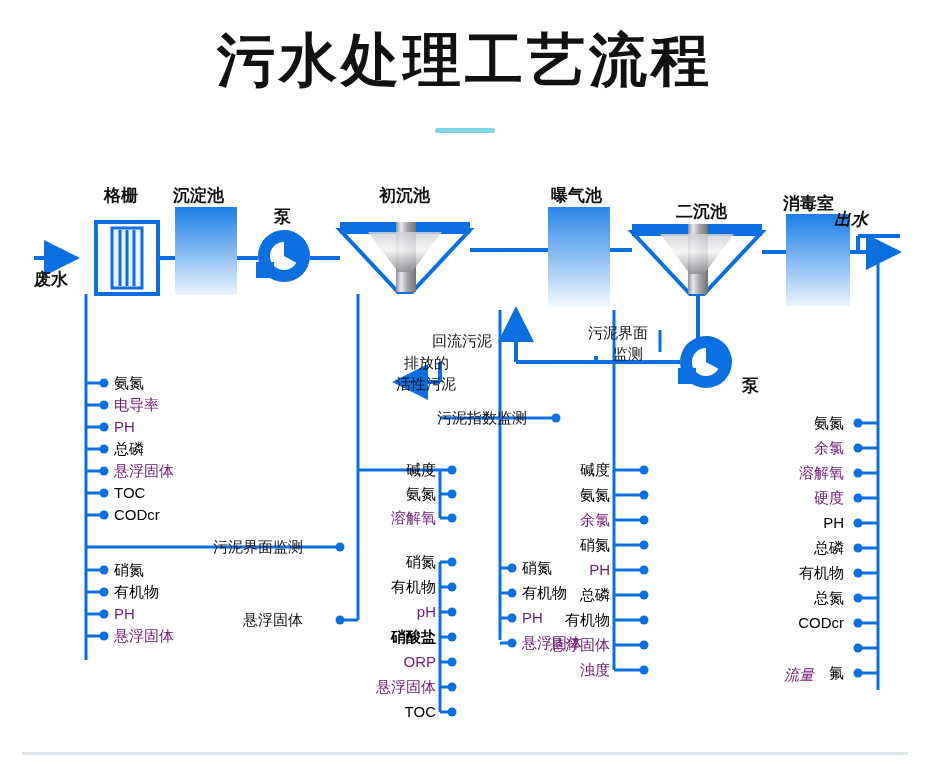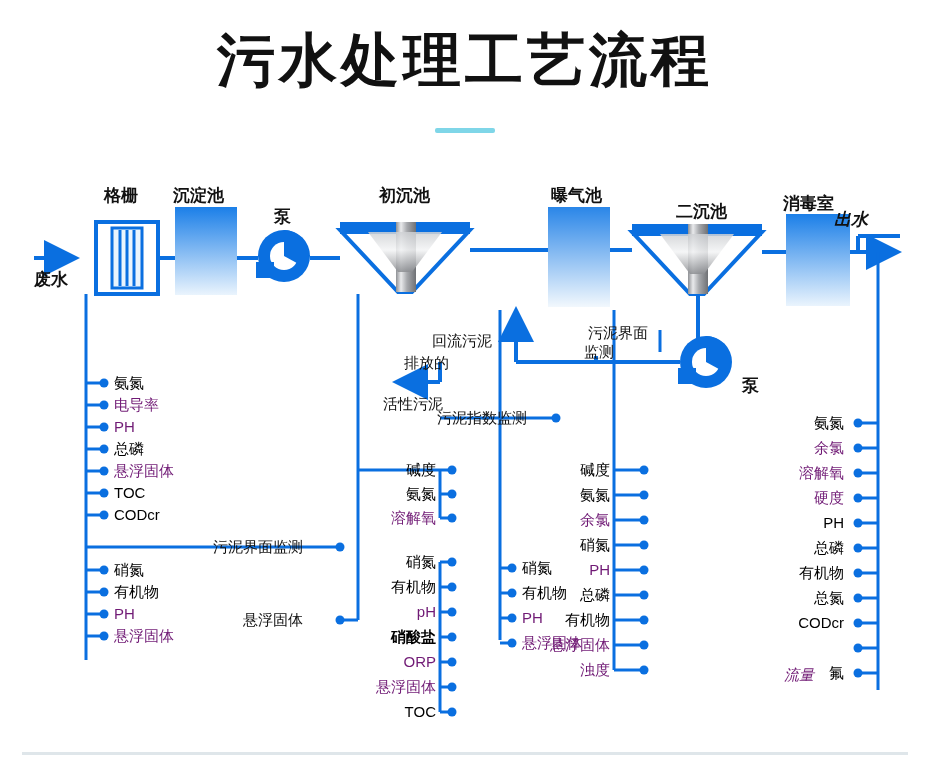--- a/index.html
+++ b/index.html
@@ -252,24 +252,24 @@
   <div class="node-label" style="left:551px;top:184px;">曝气池</div>
   <div class="node-label" style="left:668px;top:200px;margin-left:8px;">二沉池</div>
   <div class="node-label" style="left:783px;top:192px;">消毒室</div>
   <div class="node-label" style="left:742px;top:374px;">泵</div>
 
   <div class="node-label" style="left:34px;top:268px;">废水</div>
   <div class="node-label" style="left:834px;top:208px;font-style:italic;">出水</div>
 
   <div class="small-label" style="left:432px;top:331px;">回流污泥</div>
   <div class="small-label" style="left:404px;top:353px;">排放的</div>
-  <div class="small-label" style="left:383px;top:374px;margin-top:20px;">活性污泥</div>
+  <div class="small-label" style="left:396px;top:374px;">活性污泥</div>
   <div class="small-label red" style="left:437px;top:408px;">污泥指数监测</div>
   <div class="small-label" style="left:588px;top:323px;">污泥界面</div>
-  <div class="small-label" style="left:584px;top:344px;font-family:Liberation Mono, monospace;">监测</div>
+  <div class="small-label" style="left:613px;top:344px;">监测</div>
   <div class="small-label red" style="left:213px;top:537px;">污泥界面监测</div>
   <div class="small-label red" style="left:243px;top:610px;">悬浮固体</div>
 
   <div>
     <div class="item" style="left:114px;top:374px;">氨氮</div>
     <div class="item red" style="left:114px;top:396px;">电导率</div>
     <div class="item red" style="left:114px;top:418px;">PH</div>
     <div class="item" style="left:114px;top:440px;">总磷</div>
     <div class="item red" style="left:114px;top:462px;">悬浮固体</div>
     <div class="item" style="left:114px;top:484px;">TOC</div>

